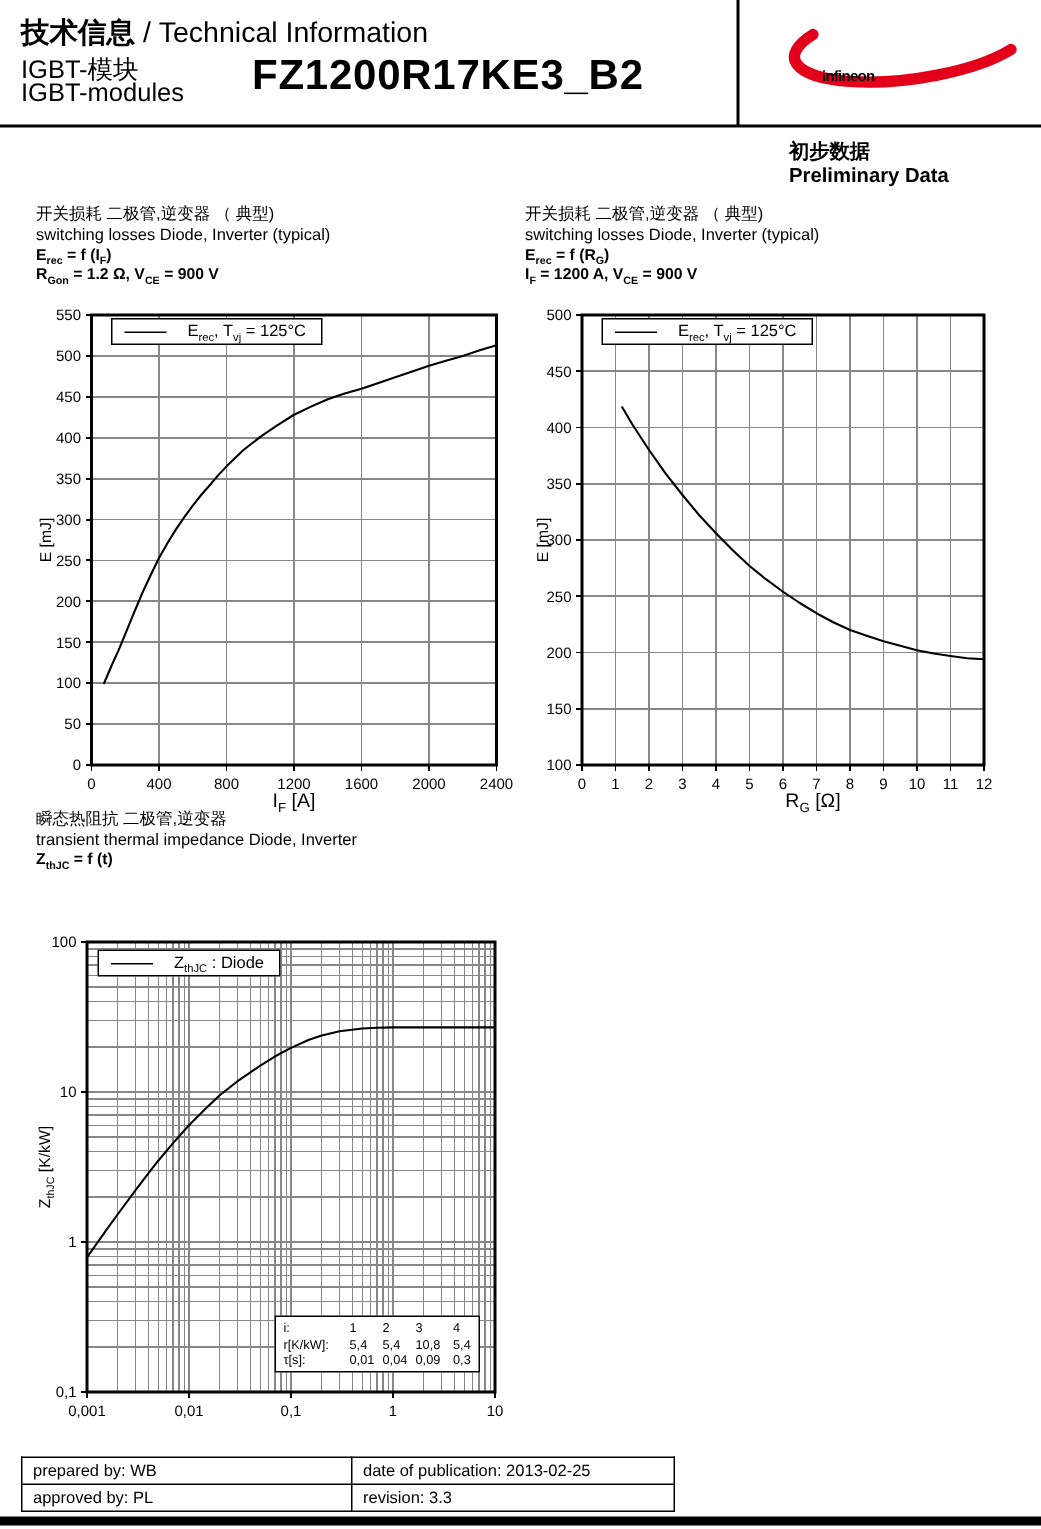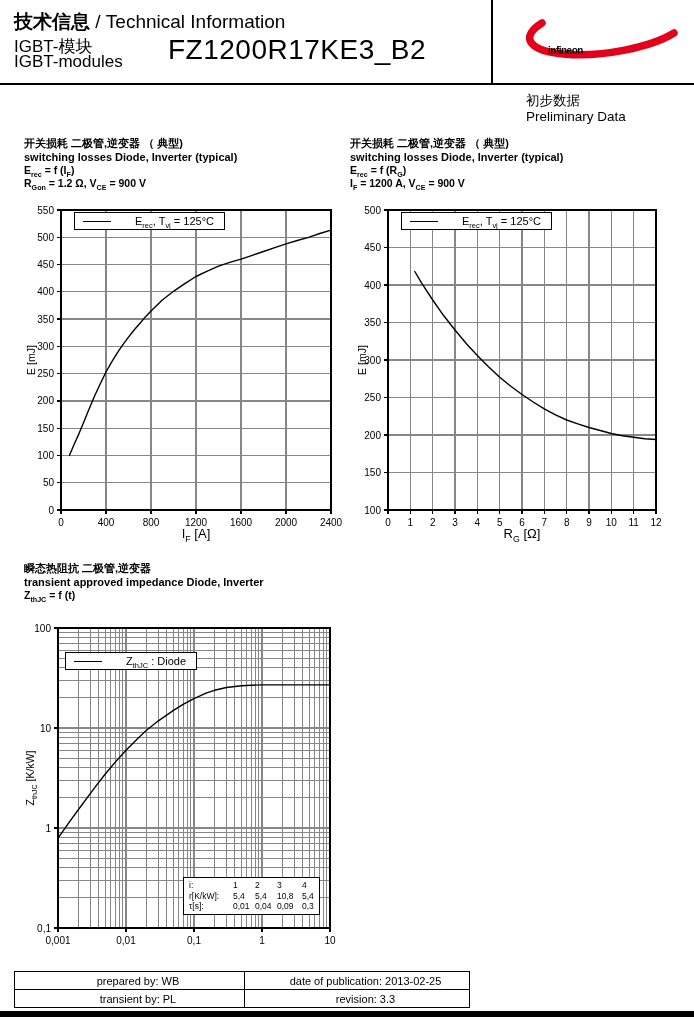--- a/index.html
+++ b/index.html
@@ -5,51 +5,51 @@
   html,body{margin:0;padding:0;background:#fff;}
   .page{position:relative;width:694px;height:1019px;background:#fff;
         font-family:"Liberation Sans",sans-serif;color:#000;overflow:hidden;}
   .abs{position:absolute;}
   sub{font-size:68%;line-height:0;}
 
   
   .hdr-title{font-size:19px;white-space:nowrap;}
   .hdr-title .cn-b{font-weight:bold;}
   .hdr-module{font-size:17px;line-height:15px;}
-  .part-number{font-size:28px;font-weight:normal;letter-spacing:.5px;white-space:nowrap;}
+  .part-number{font-size:28px;font-weight:bold;letter-spacing:.5px;white-space:nowrap;}
   .hdr-vline{width:2px;background:#000;}
   .hdr-hline{height:2px;background:#000;}
-  .preliminary{font-size:13.5px;font-weight:normal;line-height:16px;}
-
-  
-  .ct-bold{font-size:11px;font-weight:bold;line-height:14px;white-space:nowrap;}
+  .preliminary{font-size:13.5px;font-weight:bold;line-height:16px;}
+
+  
+  .ct-bold{font-size:11px;font-weight:normal;line-height:14px;white-space:nowrap;}
   .ct-sub{font-size:10.5px;line-height:13px;white-space:nowrap;font-weight:bold;}
 
   
-  .legend{display:flex;align-items:center;gap:24px;border:1.5px solid #000;background:#fff;
+  .legend{display:flex;align-items:center;gap:14px;border:1.5px solid #000;background:#fff;
           padding:2px 10px 2px 8px;font-size:11px;white-space:nowrap;}
   .legend-line{display:inline-block;width:28px;height:0;border-top:1.5px solid #000;}
 
   
   .xlabel{font-size:13px;text-align:center;white-space:nowrap;}
   .ylabel{font-size:10.5px;white-space:nowrap;transform:translate(-50%,-50%) rotate(-90deg);}
 
   svg text{font-family:"Liberation Sans",sans-serif;font-size:10px;fill:#000;}
 
   
   .ztable{border:1px solid #000;background:#fff;padding:2px 5px;font-size:8.5px;line-height:10.5px;}
   .ztable table{border-collapse:collapse;}
   .ztable td{padding:0;white-space:nowrap;}
   .ztable td:first-child{width:44px;}
   .ztable td:nth-child(2),.ztable td:nth-child(3){width:22px;}
   .ztable td:nth-child(4){width:25px;}
 
   
   .footer{border-collapse:collapse;}
-  .footer td{border:1.5px solid #000;height:17px;padding:0 0 0 17px;font-size:11px;vertical-align:middle;text-align:center;}
+  .footer td{border:1.5px solid #000;height:17px;padding:0 0 0 7px;font-size:11px;vertical-align:middle;}
   .footer td.c1{width:212px;}
   .footer td.c2{width:207px;}
   .bottom-bar{background:#000;}
 </style>
 </head>
 <body>
 
 <div class="page">
 
   <div class="hdr-title abs" style="left:14px;top:9px">
@@ -237,26 +237,26 @@
           <text x="26" y="10.5" text-anchor="end">500</text>
         </g>
         <polyline points="59.8,68.5 66.5,79.8 77.7,97.0 88.8,112.8 100.0,127.0 111.2,140.5 122.3,152.5 133.5,163.8 144.7,174.3 155.8,183.3 167.0,191.5 178.2,199.0 189.3,205.8 200.5,211.8 211.7,217.0 222.8,220.8 234.0,224.5 245.2,227.5 256.3,230.5 267.5,232.7 278.7,234.3 289.8,235.8 301.0,236.5" fill="none" stroke="#000" stroke-width="1.4" stroke-linejoin="round" stroke-linecap="round"></polyline>
         <rect x="33" y="7" width="268" height="300" fill="none" stroke="#000" stroke-width="2"></rect>
       </g>
     </svg>
   <div class="legend abs" style="left:401px;top:212px">
     <span class="legend-line"></span>
     <span>E<sub>rec</sub>, T<sub>vj</sub> = 125°C</span>
   </div>
-  <div class="xlabel abs" style="left:388px;top:526px;width:268px">R<sub>G</sub> [Ω]</div>
+  <div class="xlabel abs" style="left:408px;top:526px;width:268px">R<sub>G</sub> [Ω]</div>
   <div class="ylabel abs" style="left:362px;top:360px">E [mJ]</div>
 
-  <div class="abs" style="left:24px;top:561px">
+  <div class="abs" style="left:24px;top:539px">
     <div class="ct-bold">瞬态热阻抗 二极管,逆变器</div>
-    <div class="ct-bold">transient approved impedance Diode, Inverter</div>
+    <div class="ct-bold">transient thermal impedance Diode, Inverter</div>
     <div class="ct-sub">Z<sub>thJC</sub> = f (t)</div>
   </div>
   <svg class="abs" style="left:25px;top:621px" width="330" height="340">
       <g>
         <g stroke="#878787" shape-rendering="crispEdges">
           <line x1="33" y1="7" x2="33" y2="307" stroke-width="1.2"></line>
           <line x1="53.470039705150725" y1="7" x2="53.470039705150725" y2="307" stroke-width="1"></line>
           <line x1="65.44424532093706" y1="7" x2="65.44424532093706" y2="307" stroke-width="1"></line>
           <line x1="73.94007941030145" y1="7" x2="73.94007941030145" y2="307" stroke-width="1"></line>
           <line x1="80.52996029484927" y1="7" x2="80.52996029484927" y2="307" stroke-width="1"></line>
@@ -340,21 +340,21 @@
           <text x="305" y="323" text-anchor="middle">10</text>
           <text x="26" y="310.5" text-anchor="end">0,1</text>
           <text x="26" y="210.50000000000003" text-anchor="end">1</text>
           <text x="26" y="110.50000000000001" text-anchor="end">10</text>
           <text x="26" y="10.5" text-anchor="end">100</text>
         </g>
         <polyline points="33.0,217.2 45.0,200.2 53.5,188.5 65.4,172.4 73.9,161.2 80.5,152.8 90.5,140.9 101.0,129.2 113.0,117.2 121.5,109.2 133.4,99.8 148.5,89.4 158.5,83.2 169.0,77.6 181.0,72.2 189.5,69.3 201.4,66.5 216.5,64.7 226.5,64.2 237.0,63.9 257.5,63.9 284.5,63.9 305.0,63.9" fill="none" stroke="#000" stroke-width="1.4" stroke-linejoin="round" stroke-linecap="round"></polyline>
         <rect x="33" y="7" width="272" height="300" fill="none" stroke="#000" stroke-width="2"></rect>
       </g>
     </svg>
-  <div class="legend abs" style="left:65px;top:652px">
+  <div class="legend abs" style="left:65px;top:633px">
     <span class="legend-line"></span>
     <span>Z<sub>thJC</sub> : Diode</span>
   </div>
   <div class="ztable abs" style="left:183px;top:877px">
     <table>
       <tbody>
           <tr>
         <td>i:</td>
         <td>1</td>
         <td>2</td>
@@ -381,21 +381,21 @@
   <div class="ylabel abs" style="left:30px;top:778px">Z<sub>thJC</sub> [K/kW]</div>
 
   <div class="abs" style="left:14px;top:971px">
     <table class="footer">
       <tbody>
           <tr>
         <td class="c1">prepared by: WB</td>
         <td class="c2">date of publication: 2013-02-25</td>
       </tr>
       <tr>
-        <td class="c1">transient by: PL</td>
+        <td class="c1">approved by: PL</td>
         <td class="c2">revision: 3.3</td>
       </tr>
     </tbody>
       </table>
   </div>
   <div class="bottom-bar abs" style="left:0;top:1011px;width:694px;height:6px"></div>
 
 </div>
 
 </body></html>

